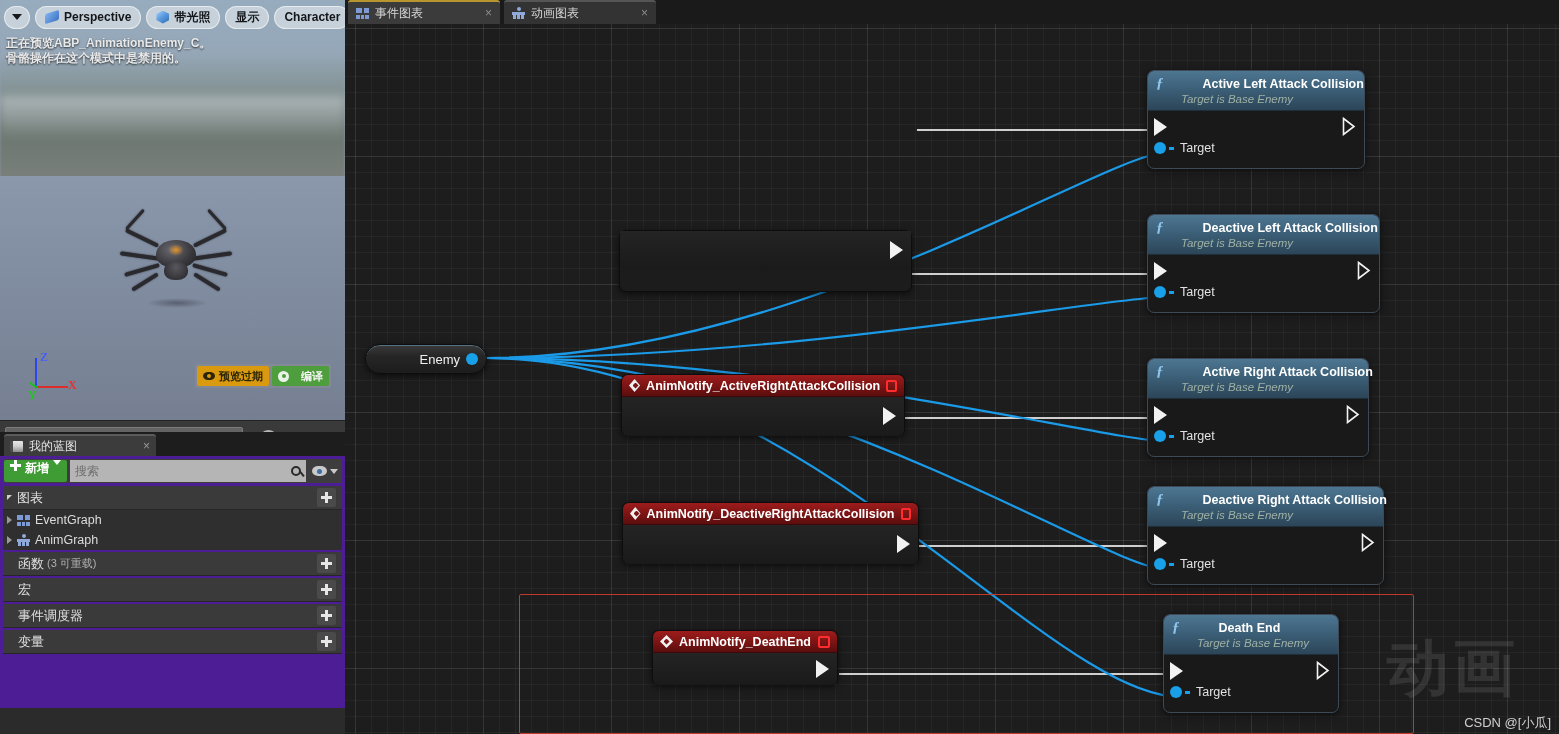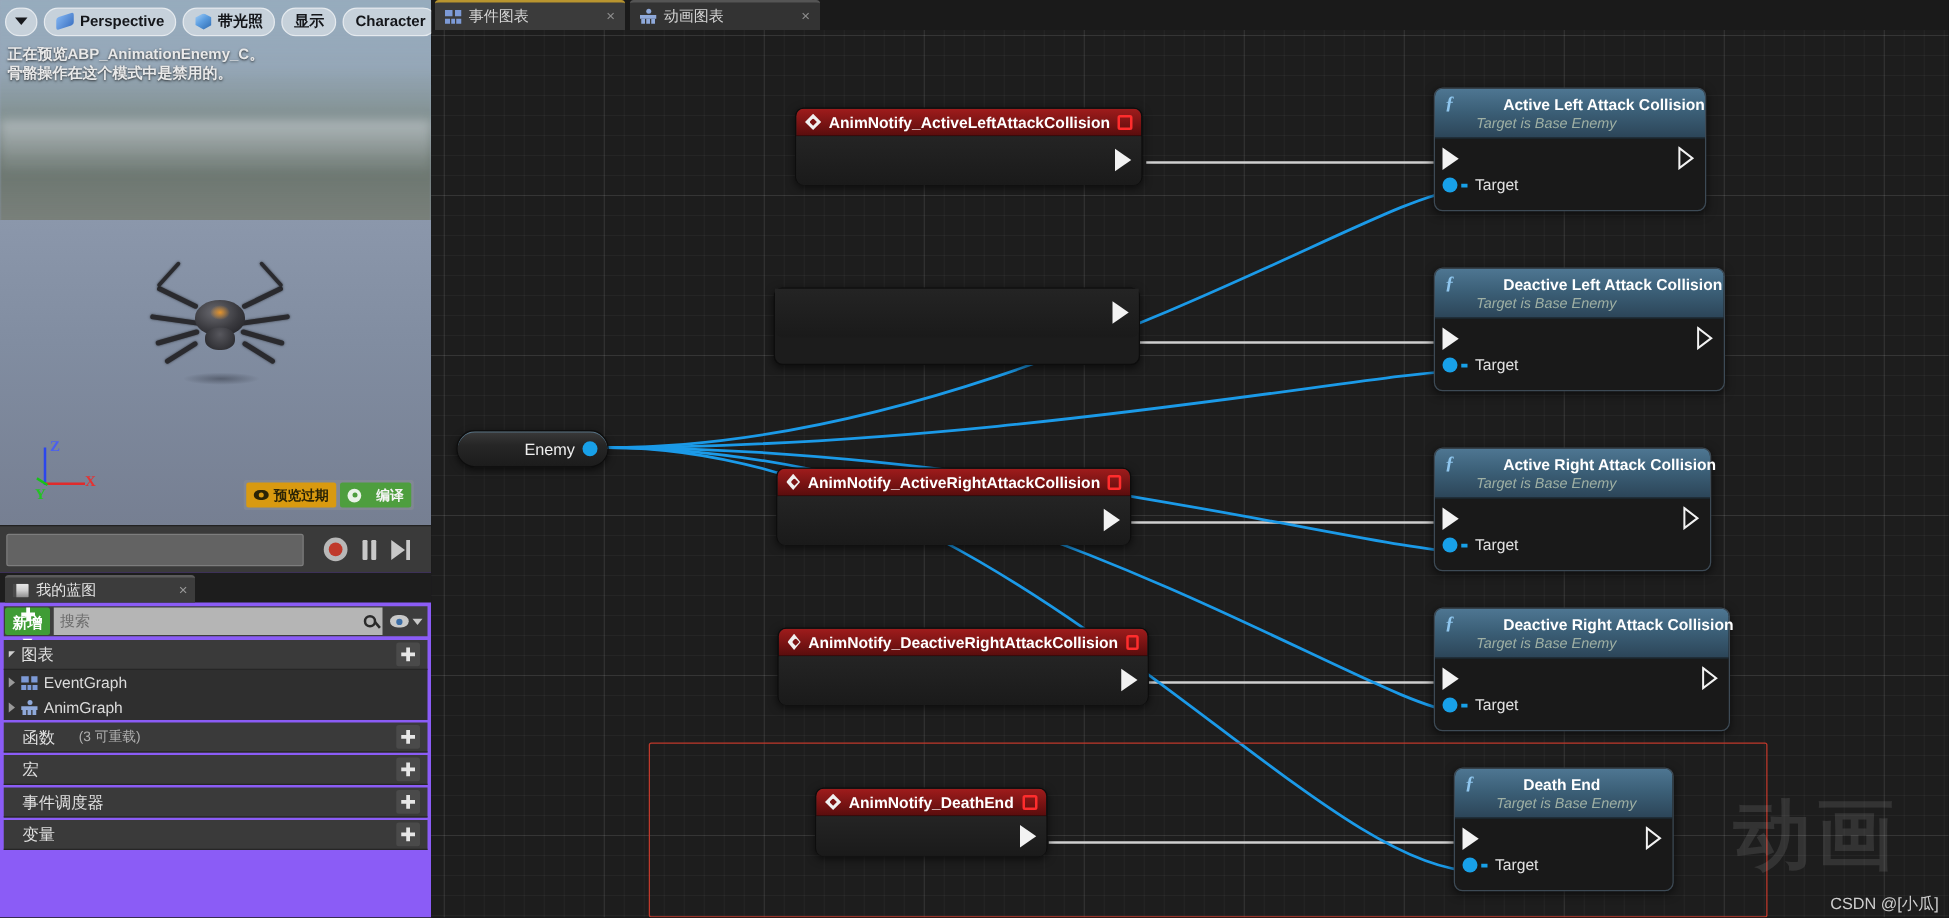--- a/index.html
+++ b/index.html
@@ -105,21 +105,21 @@
   #ax-z { left:13px; top:6px; width:2px; height:30px; background:#2b46ee; }
   #ax-x { left:14px; top:34px; width:32px; height:2px; background:#e02b2b; }
   #ax-y { left:6px; top:35px; width:10px; height:2px; background:#18c218; transform: rotate(32deg); transform-origin: right center; }
   .ax-lab { position:absolute; font-size:12px; font-weight:bold; font-family:"Liberation Serif", serif; }
   #lab-z { left:18px; top:-2px; color:#4a5ff2; }
   #lab-x { left:46px; top:26px; color:#e53232; }
   #lab-y { left:6px; top:36px; color:#23c423; }
 
   
   #compile-bar {
-    position:absolute; left:195px; top:384px; height:24px; z-index:6;
+    position:absolute; left:195px; top:364px; height:24px; z-index:6;
     display:flex; align-items:center; gap:3px;
     background: rgba(150,150,150,.35); border-radius:2px; padding:0 2px;
   }
   .pill {
     height:20px; display:flex; align-items:center; gap:4px; padding:0 6px;
     font-size:11px; font-weight:bold; color:#f5f5f5; border-radius:2px;
   }
   #pill-preview { background:#d99a10; color:#2b2406; }
   #pill-compile { background:#4e9e3e;gap:12px; }
   .eye-ico {
@@ -143,43 +143,43 @@
   #tp-btns { display:flex; align-items:center; gap:12px; margin-left:16px; }
   .rec-btn { width:19px;height:19px;border-radius:50%;background:#b8b8b8;display:flex;align-items:center;justify-content:center;}
   .rec-btn i{display:block;width:11px;height:11px;border-radius:50%;background:#c0392b;}
   .pause-btn{display:flex;gap:3px;}
   .pause-btn i{display:block;width:4px;height:16px;background:#c8c8c8;border-radius:1px;}
   .step-btn{display:flex;align-items:center;gap:1px;}
   .step-btn .t{width:0;height:0;border-top:8px solid transparent;border-bottom:8px solid transparent;border-left:11px solid #c8c8c8;}
   .step-btn .b{width:3px;height:16px;background:#c8c8c8;}
 
   
-  #mybp { position:absolute; left:0; top:458px; width:345px; height:276px; background:#8b5cf6; }
+  #mybp { position:absolute; left:0; top:432px; width:345px; height:276px; background:#4c1d95; }
   #mybp-tabbar { position:absolute; left:0; top:0; width:345px; height:24px; background:#1d1d1d; }
   #mybp-tab {
     position:absolute; left:4px; top:2px; height:22px; width:152px;
     background:#3c3c3c; border-top:2px solid #5b5b5b;
     border-radius:3px 3px 0 0;
     display:flex; align-items:center; padding:0 6px; gap:6px;
   }
   #mybp-tab .title { color:#e3e3e3; font-size:12px; flex:1; }
   #mybp-tab .xc { color:#999; font-size:12px; }
   .bp-ico {
     width:13px;height:11px;border-radius:1px;
     background: linear-gradient(180deg,#e8e8e8 0%,#cfcfcf 48%,#8d8d8d 100%);
     border-left:3px solid #4a4a4a; position:relative;
   }
   #mybp-toolbar {
     position:absolute; left:3px; top:27px; width:339px; height:24px;
     background:#3d3d3d; display:flex; align-items:center; padding:1px;
   }
   #btn-add {
     height:22px; background:#3f9c35; border-radius:2px;
-    display:flex; align-items:center; gap:4px; padding:0 6px;
-    color:#fff; font-size:12px; font-weight:bold;flex-direction:column;
+    display:flex; align-items:flex-start; gap:4px; padding:0 6px;
+    color:#fff; font-size:12px; font-weight:bold;
   }
   .plus-w { position:relative; width:11px; height:11px; }
   .plus-w:before,.plus-w:after{content:'';position:absolute;background:#fff;}
   .plus-w:before{left:4px;top:0;width:3px;height:11px;}
   .plus-w:after{left:0;top:4px;width:11px;height:3px;}
   .tri-sm{width:0;height:0;border-left:4px solid transparent;border-right:4px solid transparent;border-top:5px solid #fff;}
   #search-wrap {
     flex:1; height:22px; margin-left:3px; background:#b5b5b5;
     display:flex; align-items:center; padding:0 5px;
   }
@@ -197,21 +197,21 @@
   .eye2{width:15px;height:10px;border-radius:50%/60%;background:#c9c9c9;position:relative;}
   .eye2:after{content:'';position:absolute;left:5px;top:2.5px;width:5px;height:5px;border-radius:50%;background:#3d6fa8;}
   .tri-sm2{width:0;height:0;border-left:4px solid transparent;border-right:4px solid transparent;border-top:5px solid #c9c9c9;}
 
   #mybp-list { position:absolute; left:3px; top:54px; width:339px; height:160px; }
   .sect-head {
     height:24px; background:#3a3a3a; border-bottom:1px solid #262626;
     display:flex; align-items:center; padding:0 4px; gap:3px;
   }
   .sect-head .lbl { color:#e0e0e0; font-size:13px; }
-  .sect-head .sub { color:#b0b0b0; font-size:11px;margin-left:16px; }
+  .sect-head .sub { color:#b0b0b0; font-size:11px; }
   .sect-head .spacer{flex:1;}
   .add-sq {
     width:19px;height:19px;background:#4a4a4a;border-radius:2px;
     display:flex;align-items:center;justify-content:center; margin-right:2px;
   }
   .add-sq i{position:relative;display:block;width:11px;height:11px;}
   .add-sq i:before,.add-sq i:after{content:'';position:absolute;background:#e6e6e6;}
   .add-sq i:before{left:4px;top:0;width:3px;height:11px;}
   .add-sq i:after{left:0;top:4px;width:11px;height:3px;}
   .tri-open{width:0;height:0;border-top:5px solid #cfcfcf;border-right:5px solid transparent;margin-right:2px;}
@@ -621,30 +621,20 @@
 
       <div class="node" style="left:20px; top:320px; width:122px; height:30px;
                   background:linear-gradient(180deg,#3a3a3a 0%,#262626 40%,#1c1c1c 100%);
                   border:1px solid #0d0d0d; border-radius:15px;
                   box-shadow:inset 0 1px 0 rgba(120,180,220,.45), 0 2px 6px rgba(0,0,0,.6);
                   display:flex; align-items:center; justify-content:flex-end; padding-right:8px; gap:6px;">
         <span style="color:#efefef;font-size:13px;">Enemy</span>
         <span class="pin-dot"></span>
       </div>
 
-      <div class="node ev-node" style="left:291px; top:62px; width:278px; height:62px;">
-        <div class="ev-head">
-          <span class="diamond"></span>
-          <span class="ttl">AnimNotify_ActiveLeftAttackCollision</span>
-          <span class="redsq"></span>
-        </div>
-        <div class="ev-body" style="height:39px;">
-          <span class="exec-out" style="right:8px; top:10px;"></span>
-        </div>
-      </div>
 
       <div class="node ev-node" style="left:274px; top:206px; width:293px; height:62px;">
         <div class="ev-body" style="height:39px;">
           <span class="exec-out" style="right:8px; top:10px;"></span>
         </div>
       </div>
 
       <div class="node ev-node" style="left:276px; top:350px; width:284px; height:62px;">
         <div class="ev-head">
           <span class="diamond"></span>

